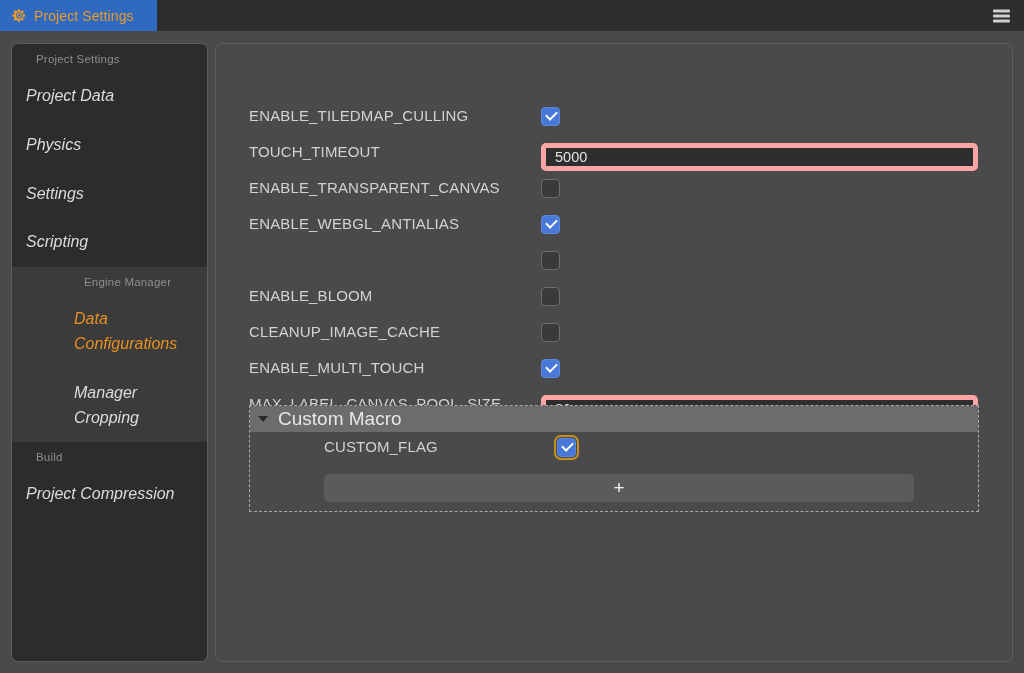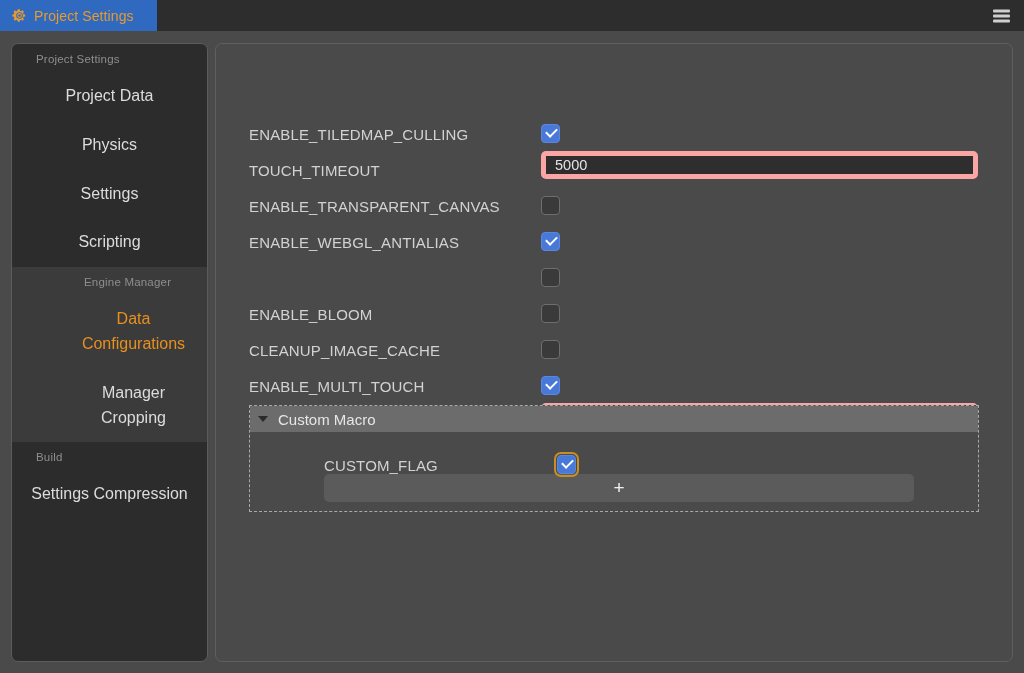--- a/index.html
+++ b/index.html
@@ -71,23 +71,23 @@
   }
   .group-header {
     color: #8e8e8e;
     font-size: 11.5px;
     padding: 9px 0 7px 24px;
     letter-spacing: .2px;
   }
   .side-item {
     color: #dcdcdc;
     font-size: 16px;
-    text-align: center;
     padding: 12px 14px;
     line-height: 1.55;
+    font-style: italic;
   }
   .side-item.selected {
     color: #e8901f;
     background: #3b3b3b;
   }
   .side-group.hl { background: #3b3b3b; padding-left: 48px; }
 
   #main {
     position: absolute;
     left: 215px; top: 43px;
@@ -96,21 +96,21 @@
     border: 1px solid #5f5f5f;
     border-radius: 7px;
     overflow: hidden;
   }
 
   
   .row {
     position: relative;
     height: 36px;
     display: flex;
-    align-items: flex-end;
+    align-items: flex-start;
     padding-left: 33px;
   }
   .row-label {
     color: #d2d2d2;
     font-size: 15px;
     letter-spacing: .15px;
     white-space: nowrap;
   }
   .control {
     position: absolute;
@@ -175,21 +175,21 @@
   }
   #macro-caret {
     width: 0; height: 0;
     border-left: 5.5px solid transparent;
     border-right: 5.5px solid transparent;
     border-top: 6.5px solid #2a2a2a;
     flex: none;
   }
   #macro-title {
     color: #e6e6e6;
-    font-size: 15px;
+    font-size: 19px;
   }
   #macro-body { padding: 6px 0 9px 0; }
   #macro-body .row { padding-left: 74px; }
   #macro-body .control { left: 307px; }
 
   #add-row {
     padding: 0 18px 0 74px;
   }
   #add-btn {
     height: 28px;
@@ -234,21 +234,21 @@
       <div class="side-item">Settings</div>
       <div class="side-item">Scripting</div>
     </div>
     <div class="side-group hl">
       <div class="group-header">Engine Manager</div>
       <div class="side-item selected">Data Configurations</div>
       <div class="side-item">Manager Cropping</div>
     </div>
     <div class="side-group">
       <div class="group-header">Build</div>
-      <div class="side-item">Settings Compression</div>
+      <div class="side-item">Project Compression</div>
     </div>
   </div>
 
 <div id="main">
   <div id="rows-host" style="padding-top: 63px;">
       <div class="row">
         <span class="row-label">ENABLE_TILEDMAP_CULLING</span>
         <div class="control">
           <div class="cb on"></div>
         </div>

